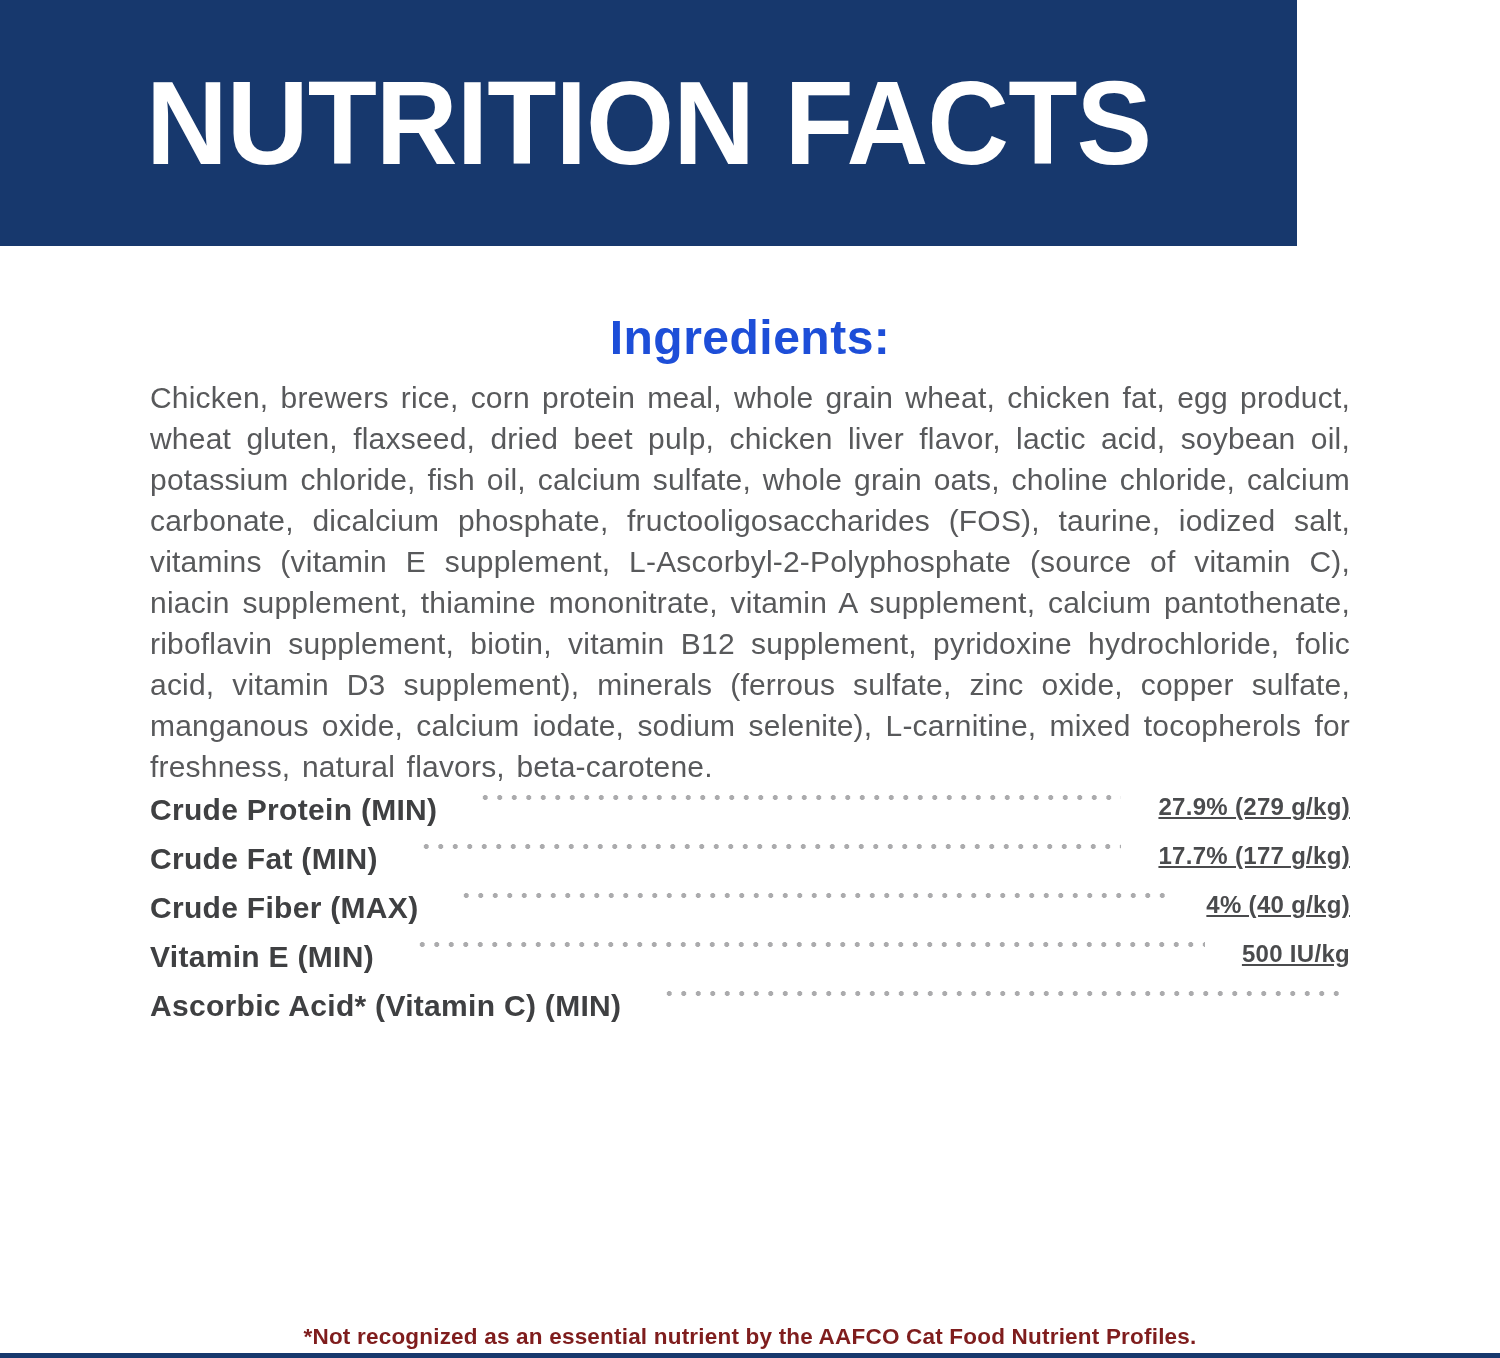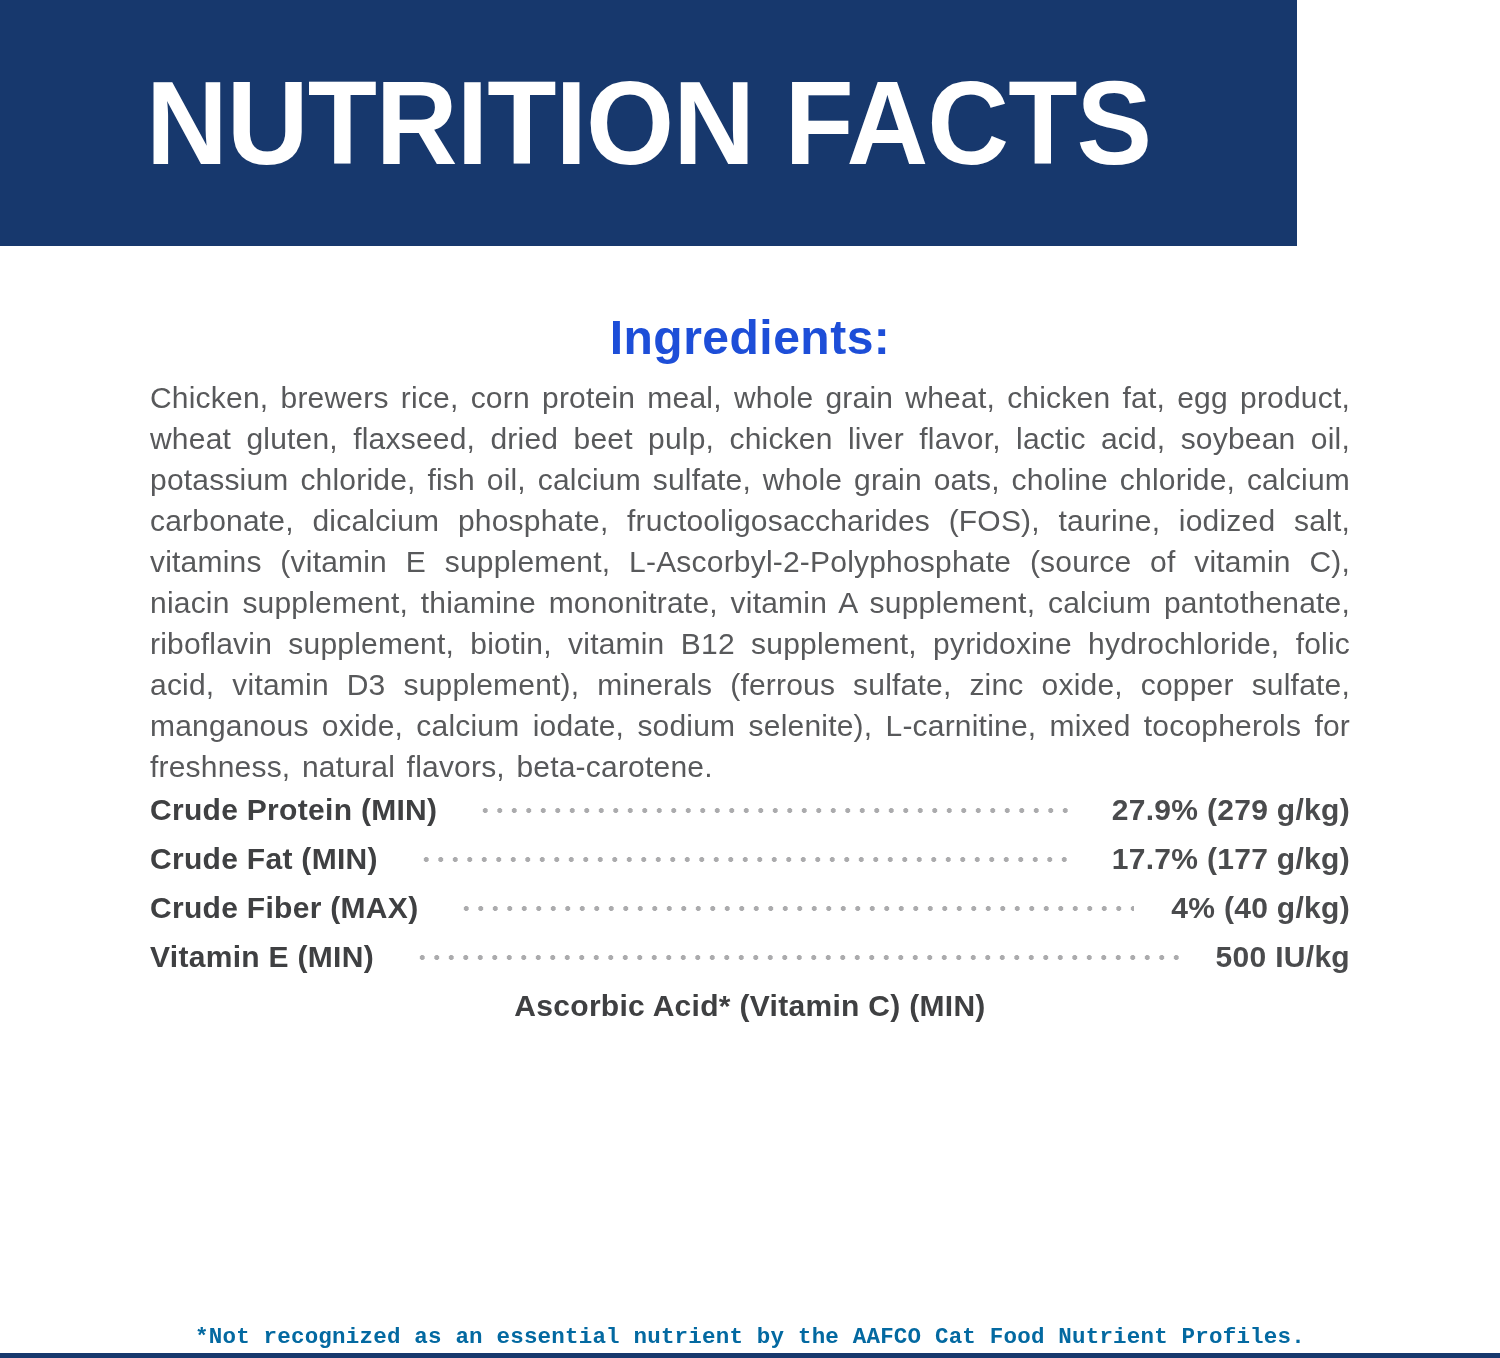--- a/index.html
+++ b/index.html
@@ -52,60 +52,60 @@
     line-height: 41px;
     letter-spacing: 0.2px;
     word-spacing: 3px;
     text-align: justify;
   }
 
   
   .ga-table { margin-top: 6px; }
   .ga-row {
     display: flex;
-    align-items: center;
+    align-items: flex-start;
     margin-bottom: 15px;
     gap: 31px;
   }
-  .ga-row:last-child { margin-bottom: 0; flex-direction: column; }
+  .ga-row:last-child { margin-bottom: 0; }
   .ga-label {
     color: #3f4042;
     font-size: 30px;
     font-weight: 700;
     letter-spacing: 0.3px;
     white-space: nowrap;
   }
   .ga-dots {
     flex: 1 1 auto;
     height: 9px;
     margin: 0 6px 0 10px;
     background-image: radial-gradient(circle, #ababad 2.2px, rgba(0,0,0,0) 2.8px);
     background-size: 14.5px 9px;
     background-repeat: repeat-x;
     background-position: left bottom;
   }
   .ga-value {
     color: #4a4b4d;
-    font-size: 30px;
+    font-size: 24px;
     font-weight: 700;
     letter-spacing: 0.3px;
     white-space: nowrap;
+    text-decoration: underline;
   }
 
   
   .footnote {
     position: absolute;
     left: 0; right: 0;
     bottom: 8px;
     text-align: center;
-    color: #0369a1;
+    color: #7f1d1d;
     font-size: 22.5px;
     font-weight: 700;
     letter-spacing: 0.2px;
-    font-family: Liberation Mono, monospace;
   }
   .bottom-bar {
     position: absolute;
     left: 0; bottom: 0;
     width: 1500px;
     height: 5px;
     background: #17386d;
   }
 </style>
 </head>

